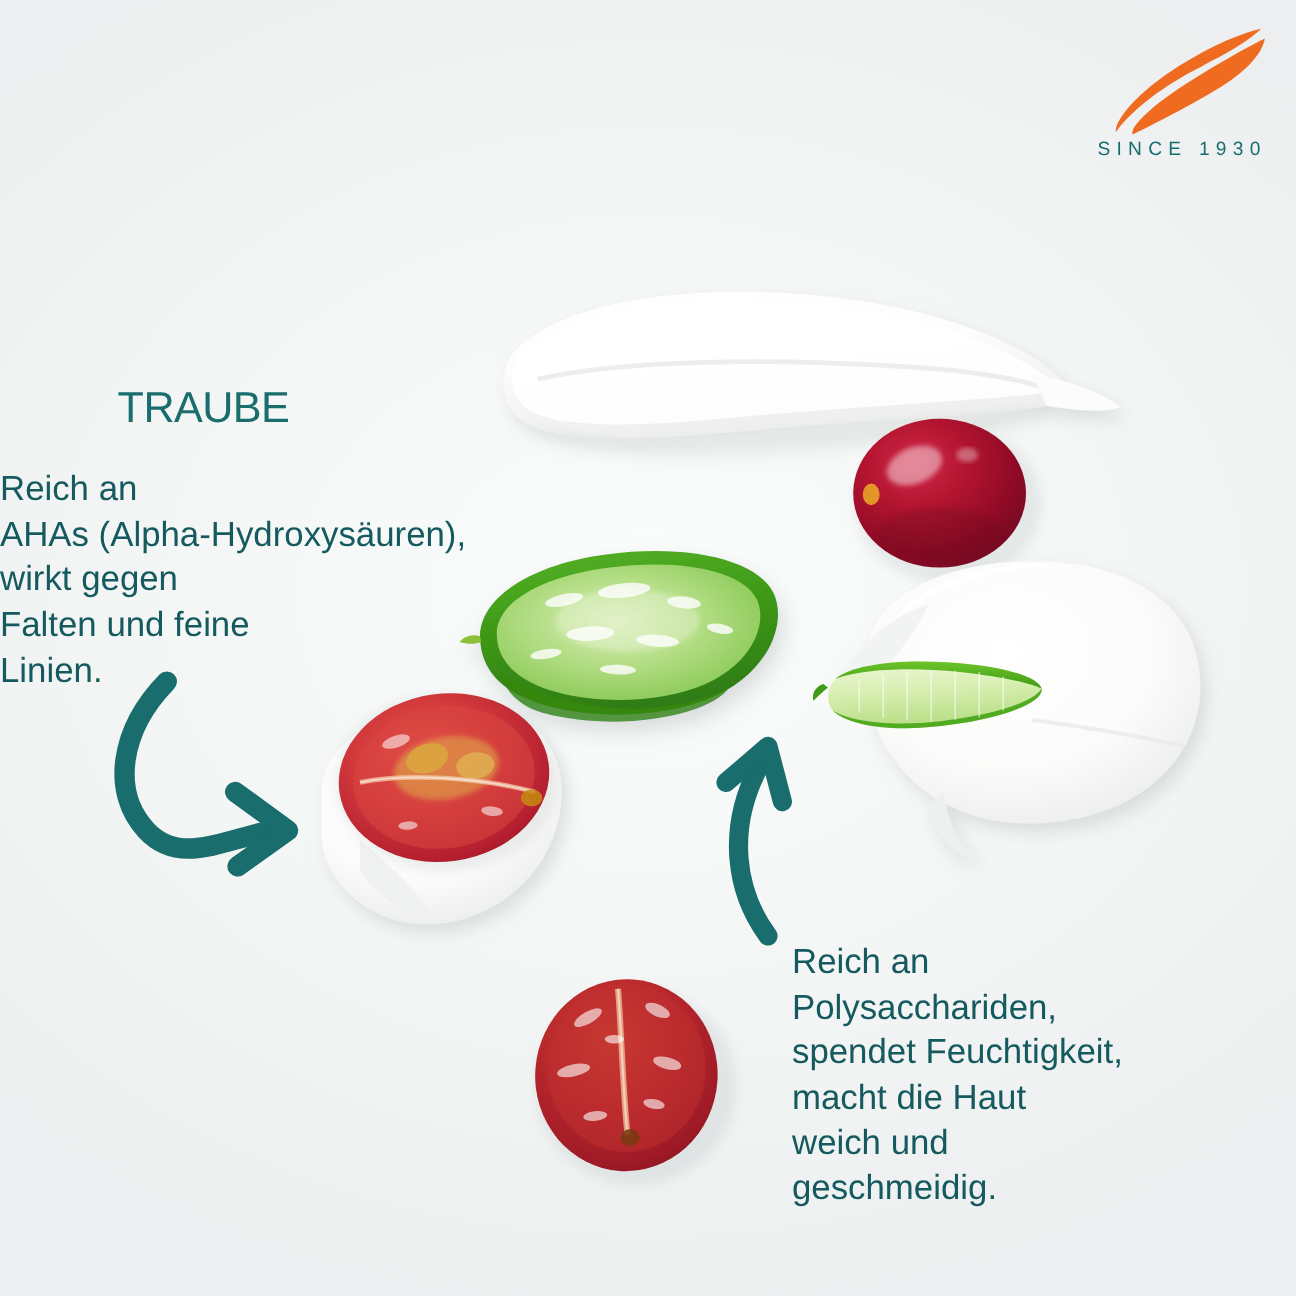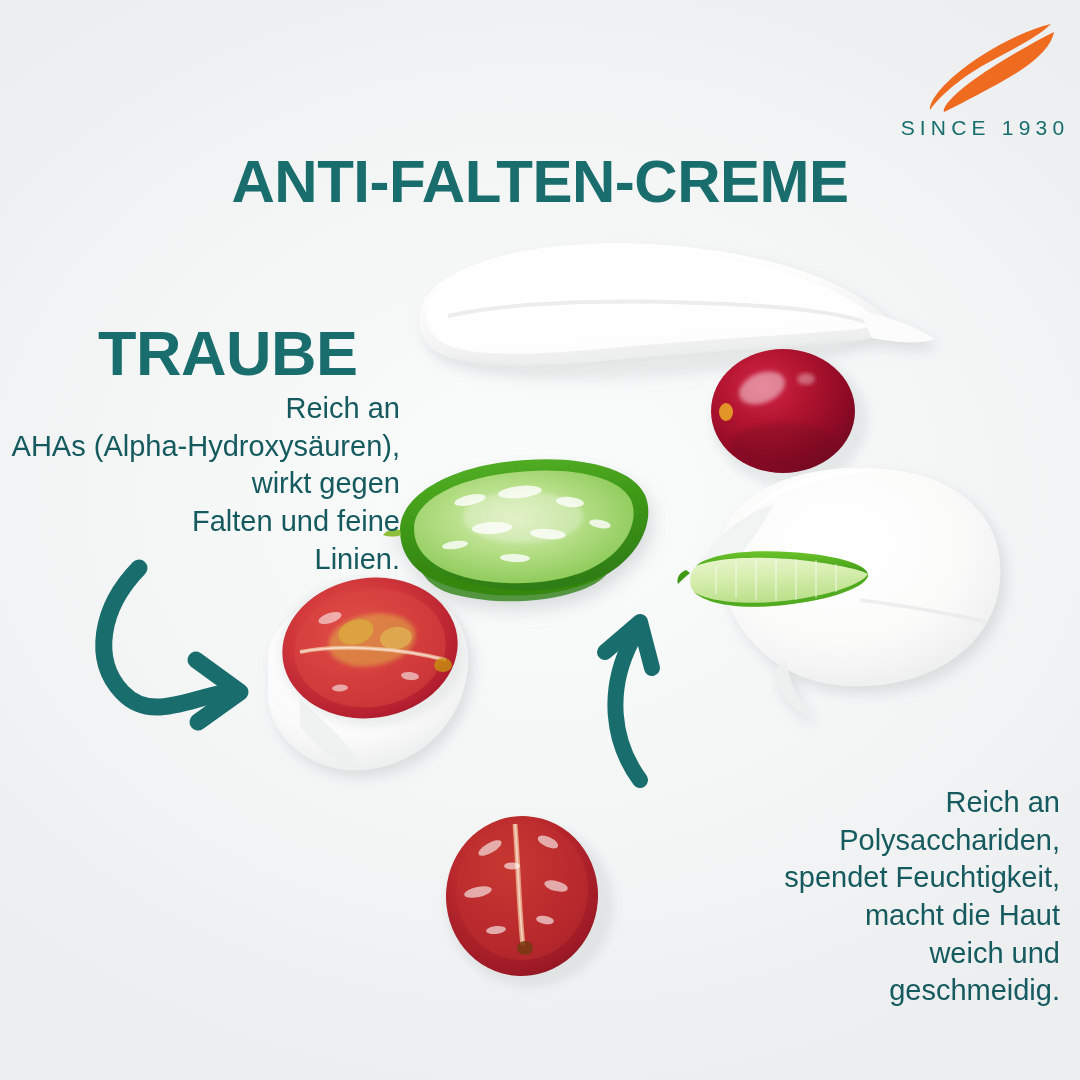--- a/index.html
+++ b/index.html
@@ -15,45 +15,45 @@
     background:
       radial-gradient(ellipse 70% 55% at 50% 46%, #fbfcfc 0%, #f4f6f6 55%, #eceeef 100%);
     overflow:hidden;
   }
   
   #logo{position:absolute;left:900px;top:18px;width:170px;height:130px;}
   #logo .mark{position:absolute;left:20px;top:0;width:140px;height:95px;}
   #logo .since{
     position:absolute;left:0;top:98px;width:170px;
     text-align:center;
-    font-size:21px;letter-spacing:5.2px;
+    font-size:16px;letter-spacing:5.2px;
     color:#176e6e;font-weight:400;
   }
   
   #title{
     position:absolute;left:0;top:147px;width:1080px;
     text-align:center;
     font-size:60px;font-weight:bold;
     letter-spacing:-0.5px;
     color:#1a6d6d;
     font-family:"Liberation Sans", sans-serif;
   }
   
   .blk-head{
     position:absolute;
-    font-size:63px;font-weight:bold;
+    font-size:36px;font-weight:normal;
     color:#1a6d6d;letter-spacing:-0.5px;
     line-height:1;
   }
   .blk-body{
     position:absolute;
     font-size:29px;font-weight:400;
     color:#155a5e;
     line-height:1.30;
-    text-align:right;
+    text-align:left;
     white-space:pre-line;
   }
   #traube-head{left:98px;top:322px;}
   #traube-body{left:0px;top:390px;width:400px;}
   #aloe-head{left:684px;top:716px;}
   #aloe-body{left:660px;top:784px;width:400px;}
 
   
   #photo{position:absolute;left:0;top:0;width:1080px;height:1080px;}
   
@@ -287,21 +287,20 @@
   <div id="logo">
     <svg class="mark" viewBox="0 0 140 95">
       <path d="M131,6 C104,12 62,34 34,58 C16,74 9,86 10,92 C18,80 38,62 62,48
                C88,33 114,22 131,6 Z" fill="#ee6b20"></path>
       <path d="M134,14 C110,26 72,48 48,66 C30,80 22,90 24,94 C40,86 72,70 98,54
                C120,40 132,26 134,14 Z" fill="#ee6b20"></path>
     </svg>
     <div class="since">SINCE 1930</div>
   </div>
 
-  <div id="title">ANTI-FALTEN-CREME</div>
 
   <div class="blk-head" id="traube-head">TRAUBE</div>
   <div class="blk-body" id="traube-body">Reich an
 AHAs (Alpha-Hydroxysäuren),
 wirkt gegen
 Falten und feine
 Linien.</div>
 
   <div class="blk-body" id="aloe-body">Reich an
 Polysacchariden,

